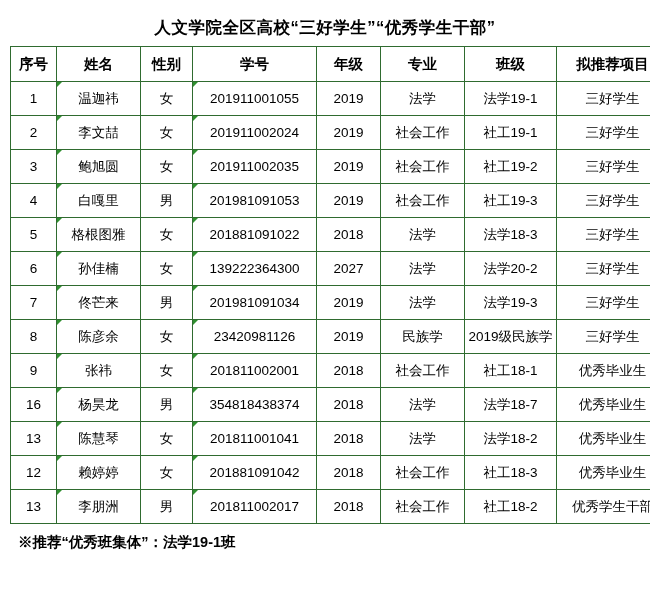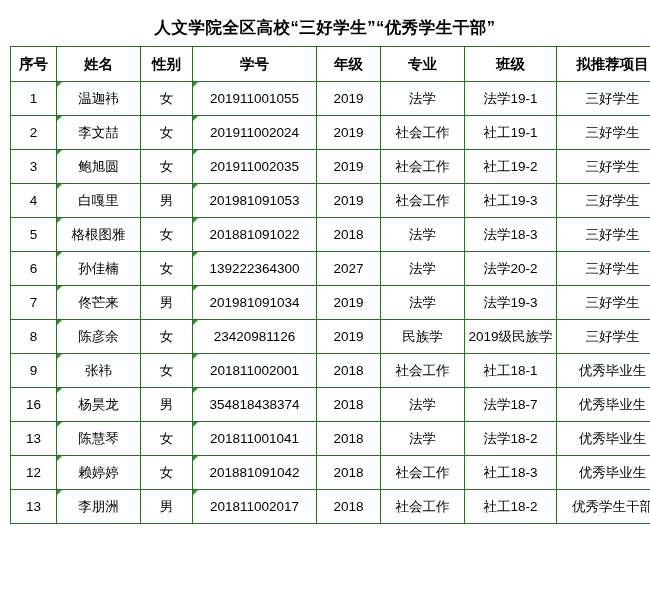--- a/index.html
+++ b/index.html
@@ -242,14 +242,15 @@
         <td>男</td>
         <td class="mark">201811002017</td>
         <td>2018</td>
         <td>社会工作</td>
         <td>社工18-2</td>
         <td>优秀学生干部</td>
       </tr>
     </tbody>
   </table>
 
+  <div class="footnote">※推荐“优秀班集体”：法学19-1班</div>
 
 </div>
 
 </body></html>

